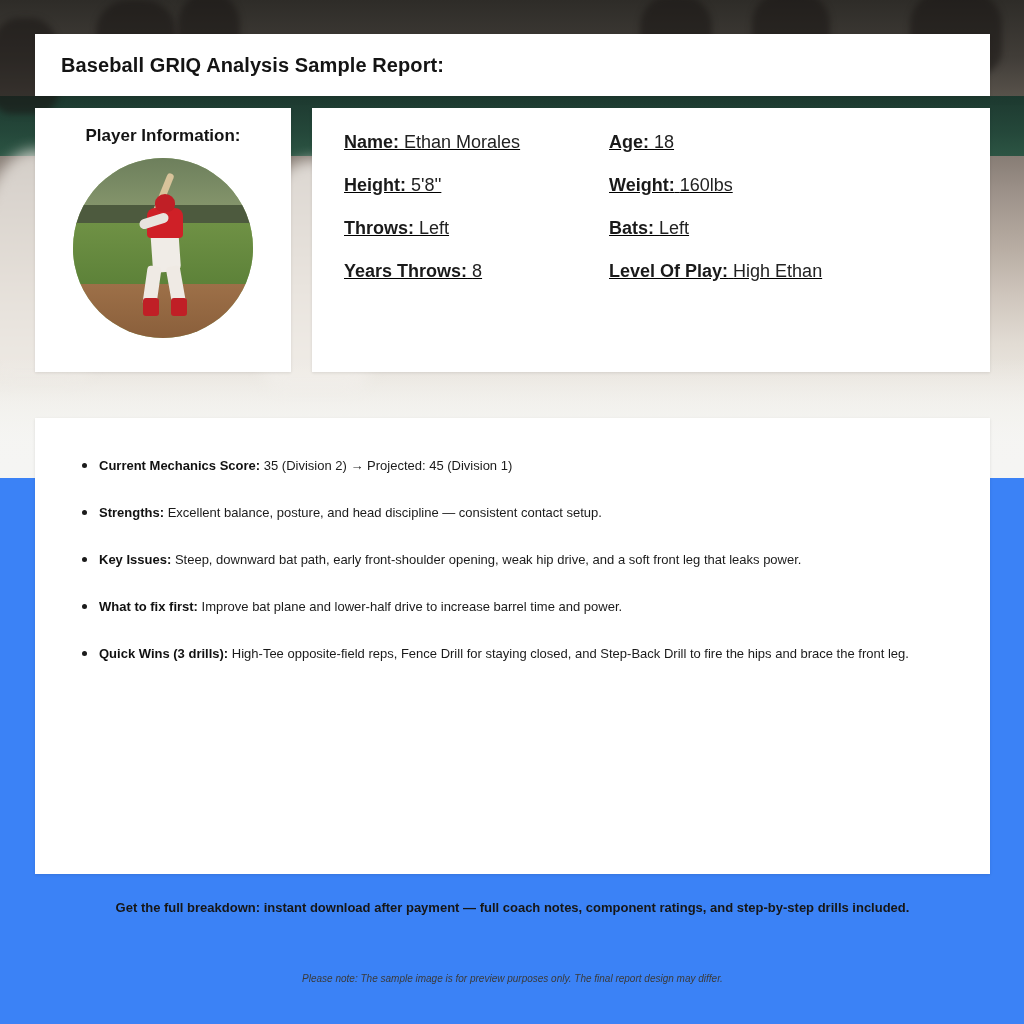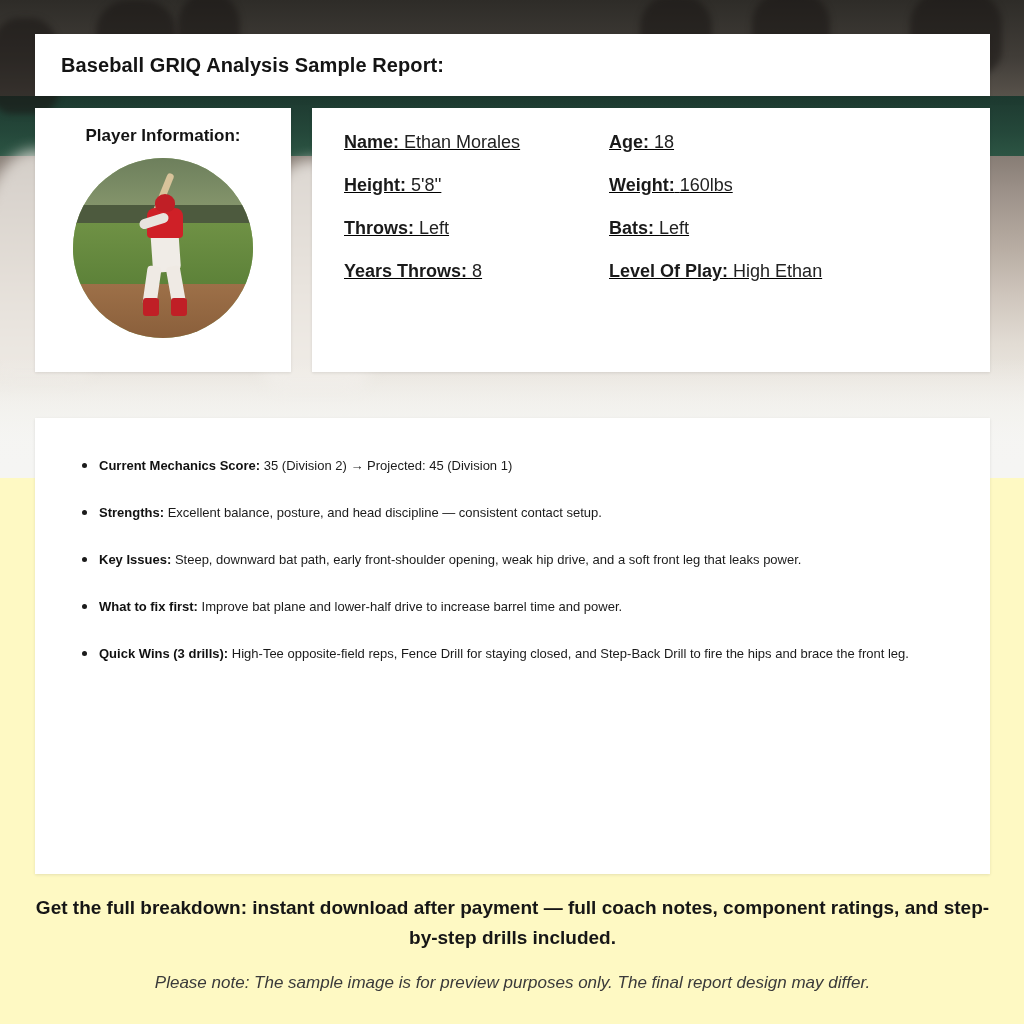--- a/index.html
+++ b/index.html
@@ -10,21 +10,21 @@
     height: 1024px;
     overflow: hidden;
     font-family: "Liberation Sans", sans-serif;
     background: #f4f4f4;
   }
 
   #page {
     position: relative;
     width: 1024px;
     height: 1024px;
-    background: #fef9c3;
+    background: #3b82f6;
   }
 
   
   .bg-photo {
     position: absolute;
     left: 0; top: 0;
     width: 1024px;
     height: 478px;
     overflow: hidden;
     background: #6d6258;
@@ -162,30 +162,30 @@
     margin: 0 0 1px 0;
   }
   ul.findings li::marker { font-size: 18px; }
   ul.findings li .lbl { font-weight: bold; color: #111; }
 
   
   #footer-cta {
     position: absolute;
     left: 35px; top: 893px; width: 955px;
     text-align: center;
-    font-size: 19px;
+    font-size: 13px;
     font-weight: bold;
     line-height: 30px;
     color: #161616;
   }
   #footer-note {
     position: absolute;
     left: 35px; top: 973px; width: 955px;
     text-align: center;
-    font-size: 17px;
+    font-size: 10px;
     font-style: italic;
     color: #3a3a3a;
   }
 </style>
 </head>
 <body>
 
 <div id="page">
 
   <div class="bg-photo">

